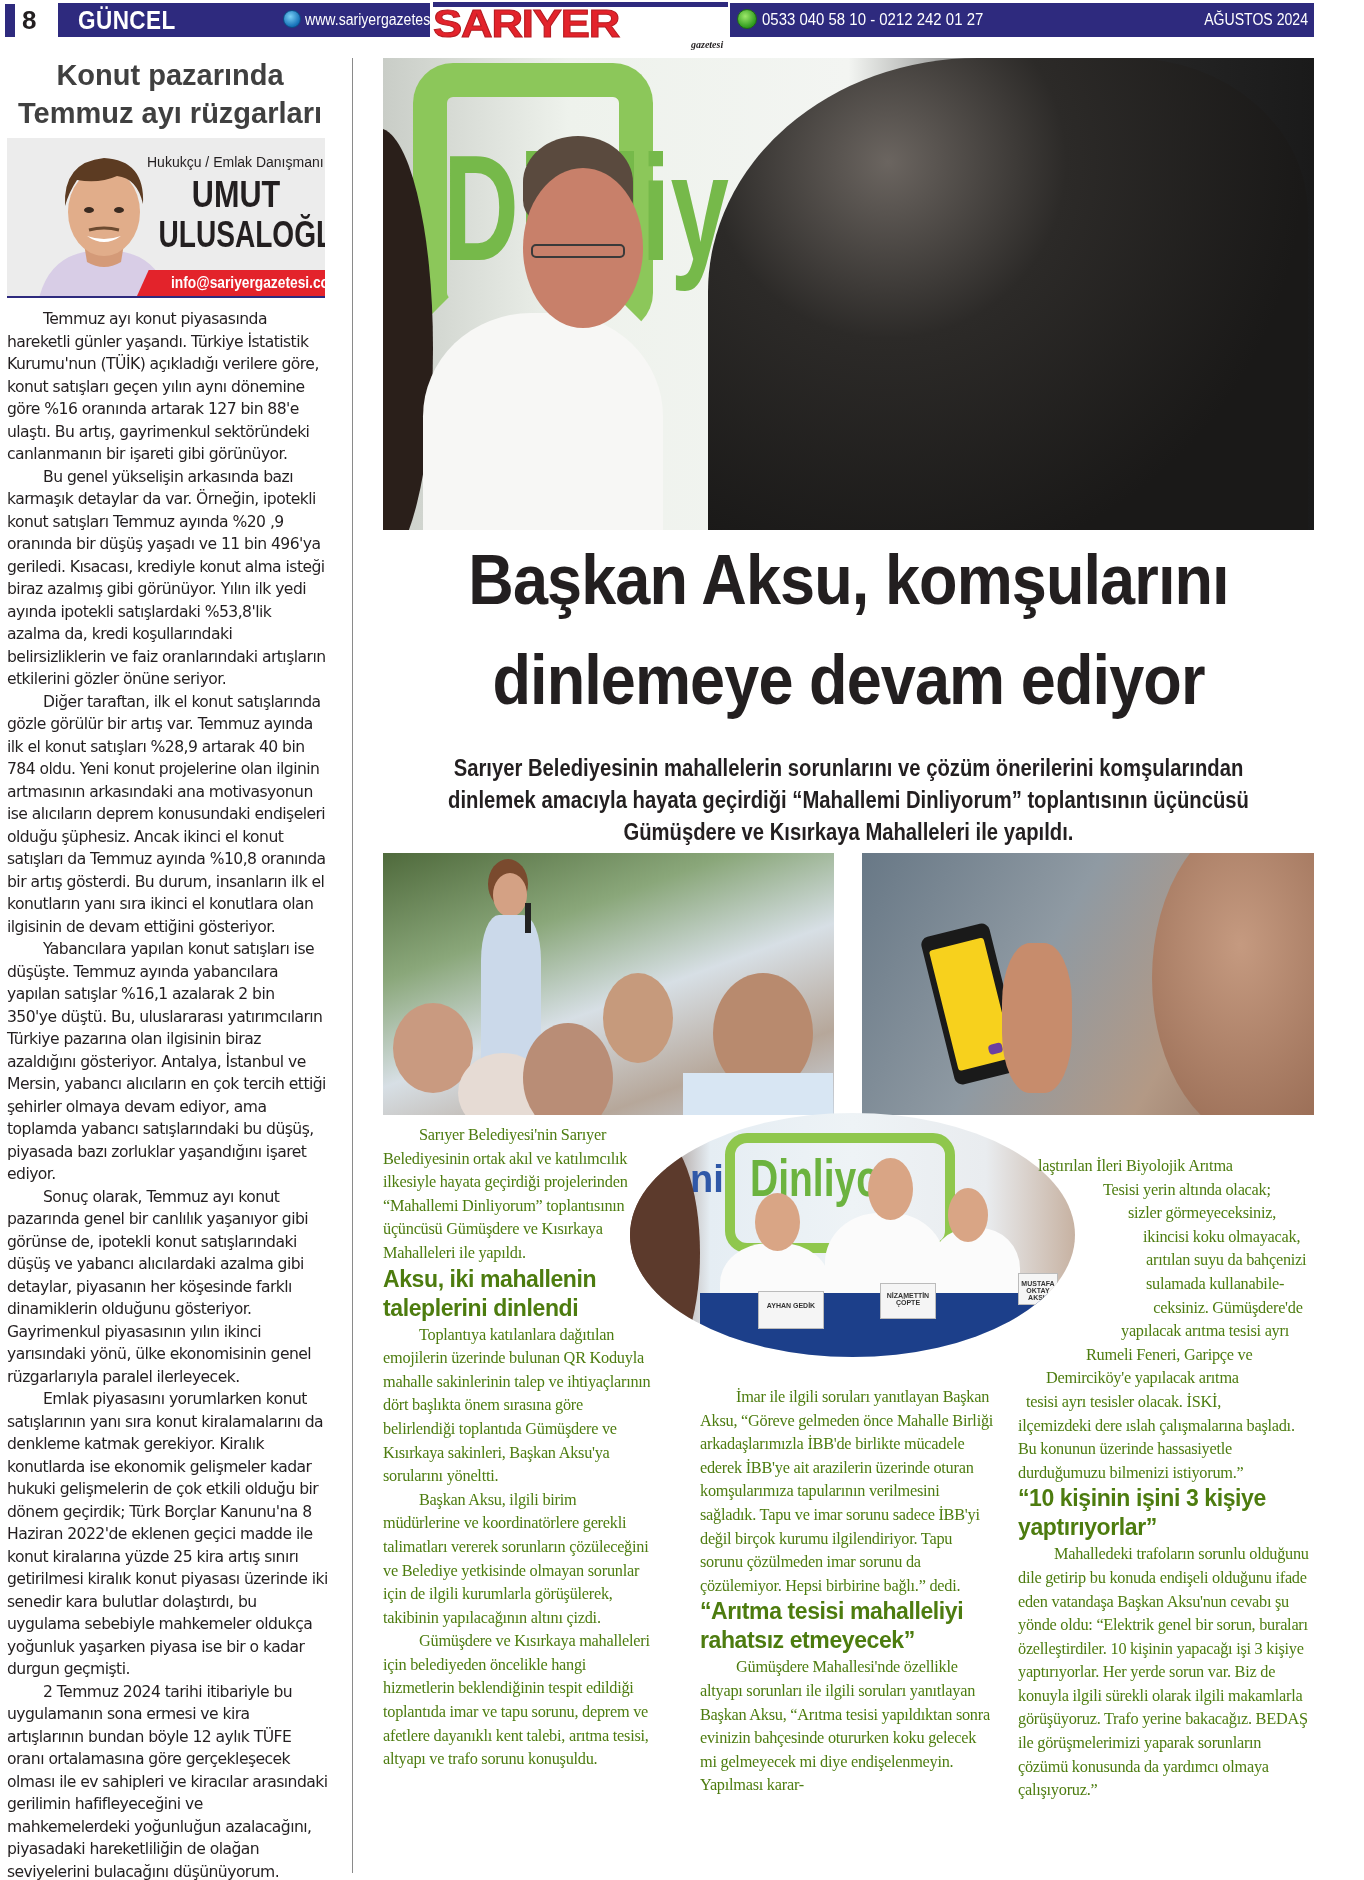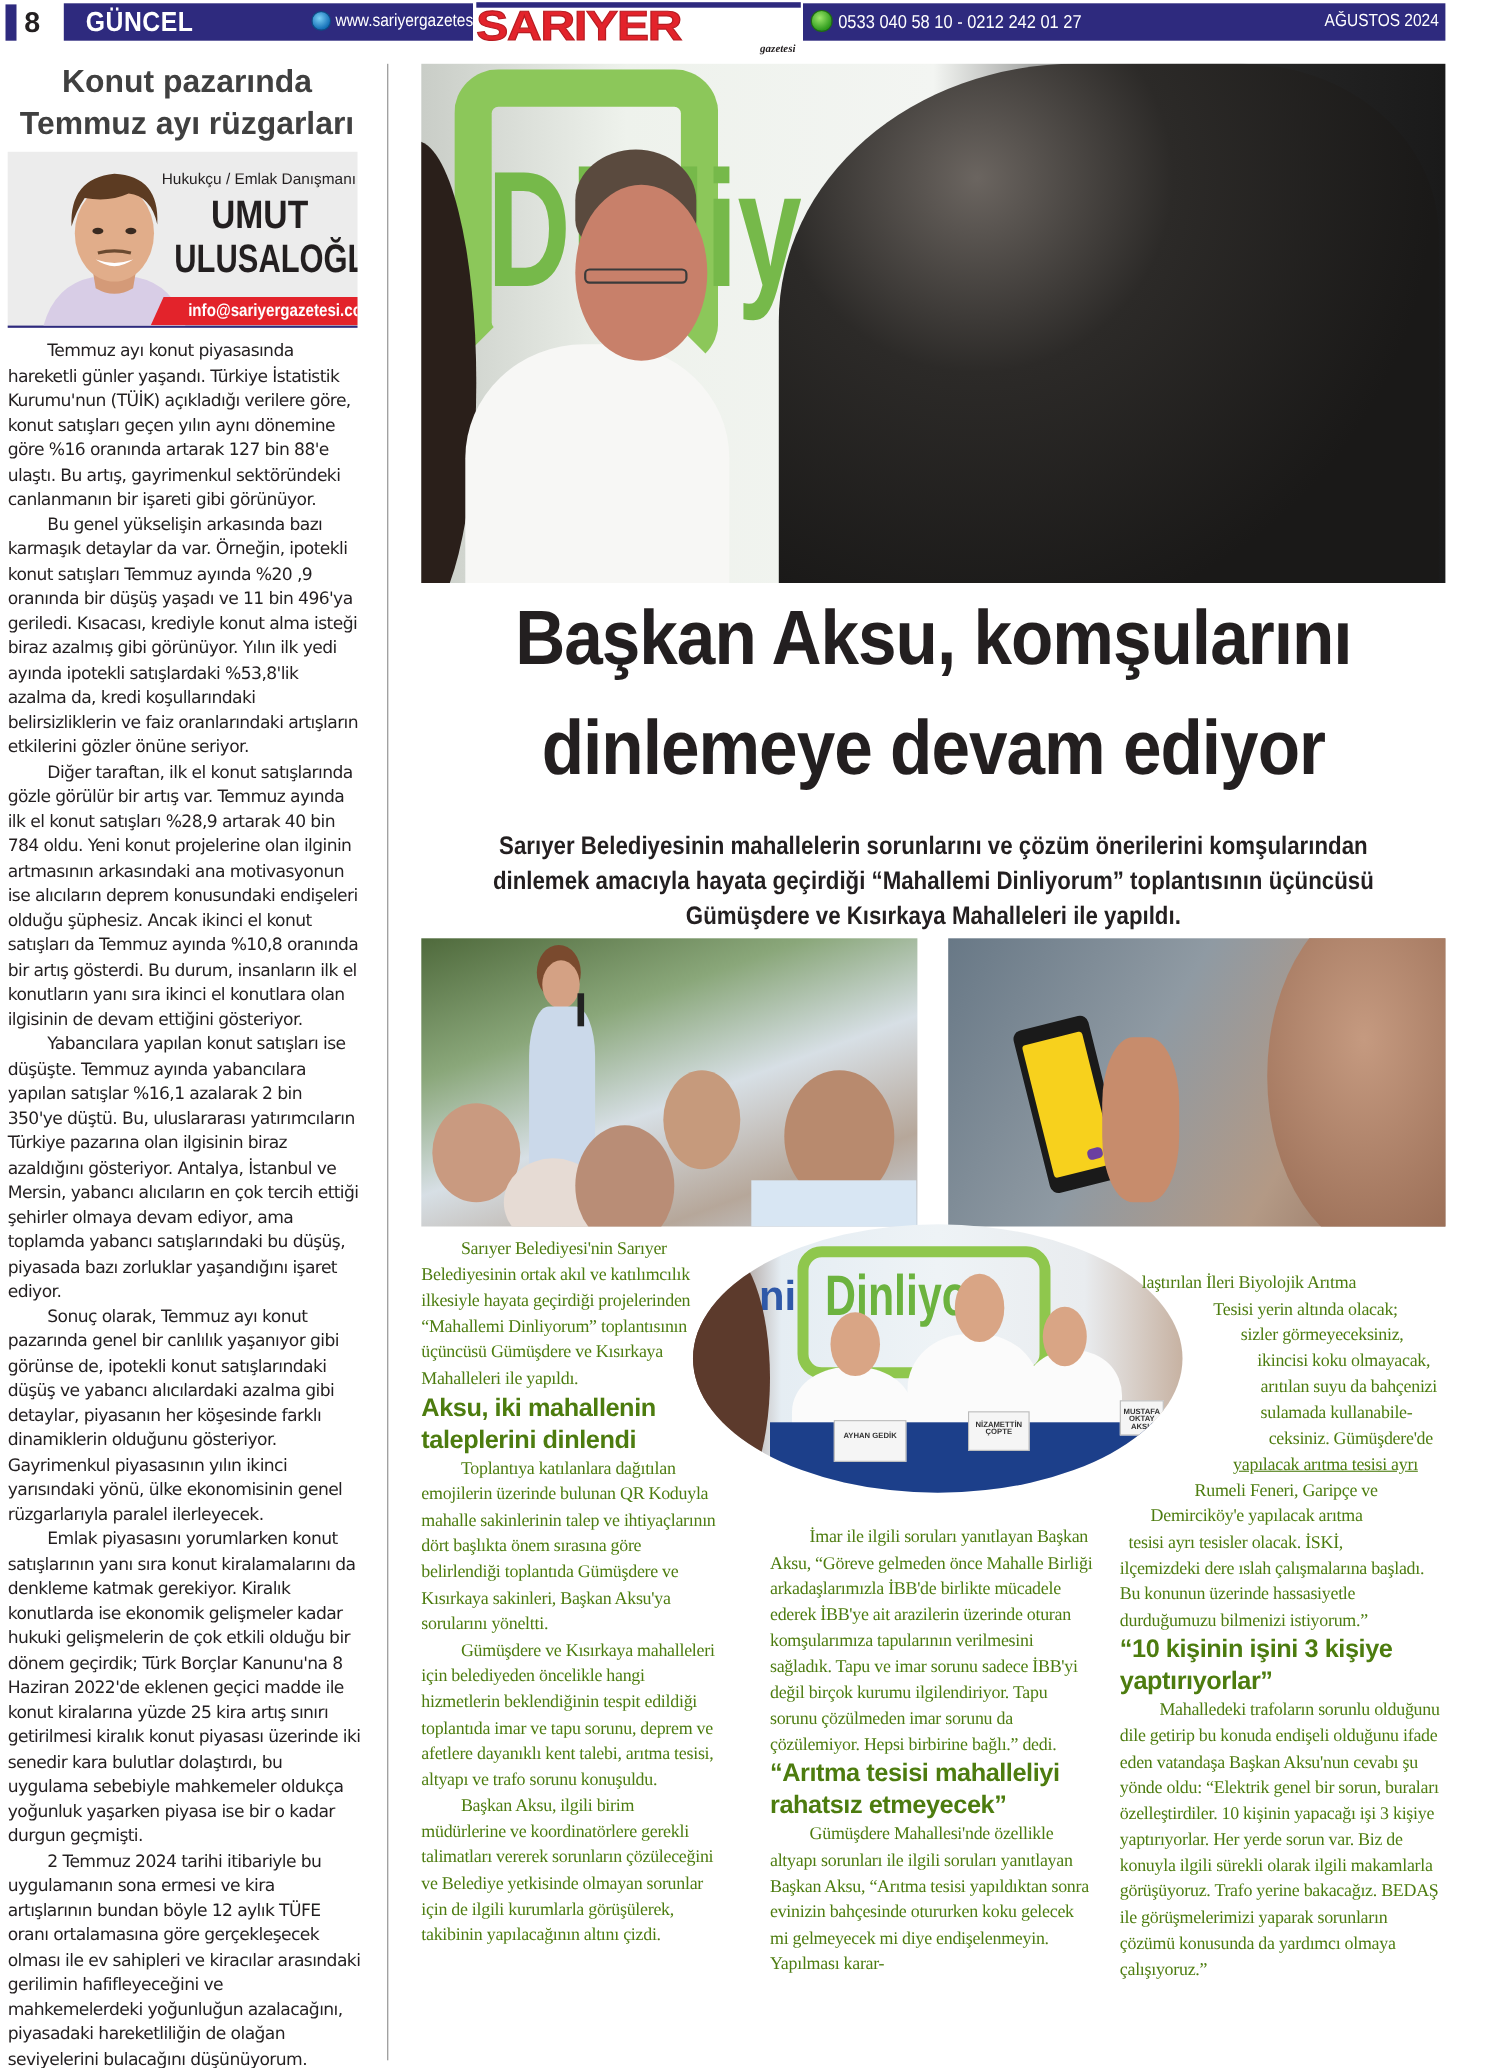--- a/index.html
+++ b/index.html
@@ -177,40 +177,40 @@
   <div class="oval-table"></div>
   <div class="nameplate" style="left:128px;top:178px;width:66px;height:38px;padding-top:10px;">AYHAN GEDİK</div>
   <div class="nameplate" style="left:250px;top:170px;width:56px;height:36px;padding-top:8px;">NİZAMETTİN ÇÖPTE</div>
   <div class="nameplate" style="left:388px;top:160px;width:40px;height:32px;padding-top:6px;">MUSTAFA OKTAY AKSU</div>
 </div>
 
 <div class="art art1">
   <p style="padding-right:8px;">Sarıyer Belediyesi'nin Sarıyer Belediyesinin ortak akıl ve katılımcılık ilkesiyle hayata geçirdiği projelerinden “Mahallemi Dinliyorum” toplantısının üçüncüsü Gümüşdere ve Kısırkaya Mahalleleri ile yapıldı.</p>
   <h3>Aksu, iki mahallenin taleplerini dinlendi</h3>
   <p>Toplantıya katılanlara dağıtılan emojilerin üzerinde bulunan QR Koduyla mahalle sakinlerinin talep ve ihtiyaçlarının dört başlıkta önem sırasına göre belirlendiği toplantıda Gümüşdere ve Kısırkaya sakinleri, Başkan Aksu'ya sorularını yöneltti.</p>
+  <p>Başkan Aksu, ilgili birim müdürlerine ve koordinatörlere gerekli talimatları vererek sorunların çözüleceğini ve Belediye yetkisinde olmayan sorunlar için de ilgili kurumlarla görüşülerek, takibinin yapılacağının altını çizdi.</p>
   <p>Gümüşdere ve Kısırkaya mahalleleri için belediyeden öncelikle hangi hizmetlerin beklendiğinin tespit edildiği toplantıda imar ve tapu sorunu, deprem ve afetlere dayanıklı kent talebi, arıtma tesisi, altyapı ve trafo sorunu konuşuldu.</p>
-  <p>Başkan Aksu, ilgili birim müdürlerine ve koordinatörlere gerekli talimatları vererek sorunların çözüleceğini ve Belediye yetkisinde olmayan sorunlar için de ilgili kurumlarla görüşülerek, takibinin yapılacağının altını çizdi.</p>
 </div>
 
 <div class="art art2">
   <p>İmar ile ilgili soruları yanıtlayan Başkan Aksu, “Göreve gelmeden önce Mahalle Birliği arkadaşlarımızla İBB'de birlikte mücadele ederek İBB'ye ait arazilerin üzerinde oturan komşularımıza tapularının verilmesini sağladık. Tapu ve imar sorunu sadece İBB'yi değil birçok kurumu ilgilendiriyor. Tapu sorunu çözülmeden imar sorunu da çözülemiyor. Hepsi birbirine bağlı.” dedi.</p>
   <h3>“Arıtma tesisi mahalleliyi rahatsız etmeyecek”</h3>
   <p>Gümüşdere Mahallesi'nde özellikle altyapı sorunları ile ilgili soruları yanıtlayan Başkan Aksu, “Arıtma tesisi yapıldıktan sonra evinizin bahçesinde otururken koku gelecek mi gelmeyecek mi diye endişelenmeyin. Yapılması karar-</p>
 </div>
 
 <div class="art art3">
   <div class="shaped">
     <span class="ln" style="padding-left:20px;margin-top:31px;">laştırılan İleri Biyolojik Arıtma</span>
     <span class="ln" style="padding-left:85px;">Tesisi yerin altında olacak;</span>
     <span class="ln" style="padding-left:110px;">sizler görmeyeceksiniz,</span>
     <span class="ln" style="padding-left:125px;">ikincisi koku olmayacak,</span>
     <span class="ln" style="padding-left:128px;">arıtılan suyu da bahçenizi</span>
     <span class="ln" style="padding-left:128px;">sulamada kullanabile-</span>
     <span class="ln" style="padding-left:125px;text-align:center;">ceksiniz. Gümüşdere'de</span>
-    <span class="ln" style="padding-left:103px;text-decoration:underline;">yapılacak arıtma tesisi ayrı</span>
+    <span class="ln" style="padding-left:103px;">yapılacak arıtma tesisi ayrı</span>
     <span class="ln" style="padding-left:68px;">Rumeli Feneri, Garipçe ve</span>
     <span class="ln" style="padding-left:28px;">Demirciköy'e yapılacak arıtma</span>
     <span class="ln" style="padding-left:8px;">tesisi ayrı tesisler olacak. İSKİ,</span>
   </div>
   <p style="text-indent:0;">ilçemizdeki dere ıslah çalışmalarına başladı. Bu konunun üzerinde hassasiyetle durduğumuzu bilmenizi istiyorum.”</p>
   <h3>“10 kişinin işini 3 kişiye yaptırıyorlar”</h3>
   <p>Mahalledeki trafoların sorunlu olduğunu dile getirip bu konuda endişeli olduğunu ifade eden vatandaşa Başkan Aksu'nun cevabı şu yönde oldu: “Elektrik genel bir sorun, buraları özelleştirdiler. 10 kişinin yapacağı işi 3 kişiye yaptırıyorlar. Her yerde sorun var. Biz de konuyla ilgili sürekli olarak ilgili makamlarla görüşüyoruz. Trafo yerine bakacağız. BEDAŞ ile görüşmelerimizi yaparak sorunların çözümü konusunda da yardımcı olmaya çalışıyoruz.”</p>
 </div>
 
 </body></html>

